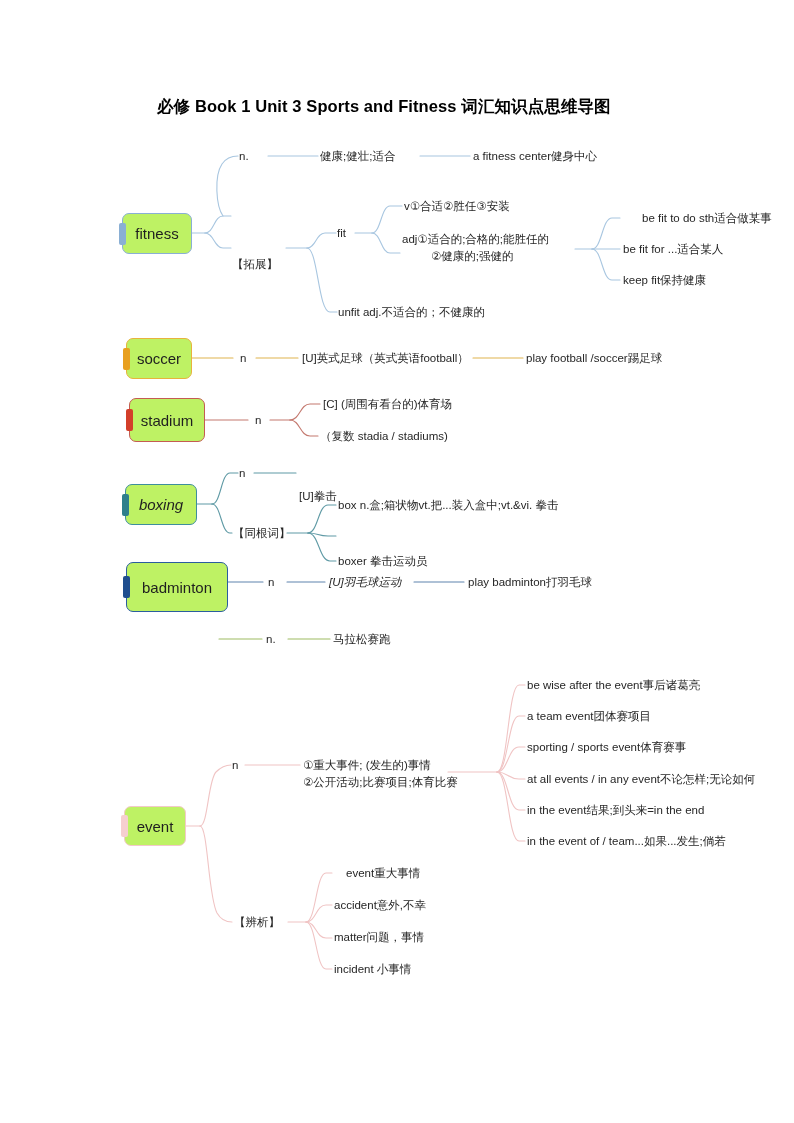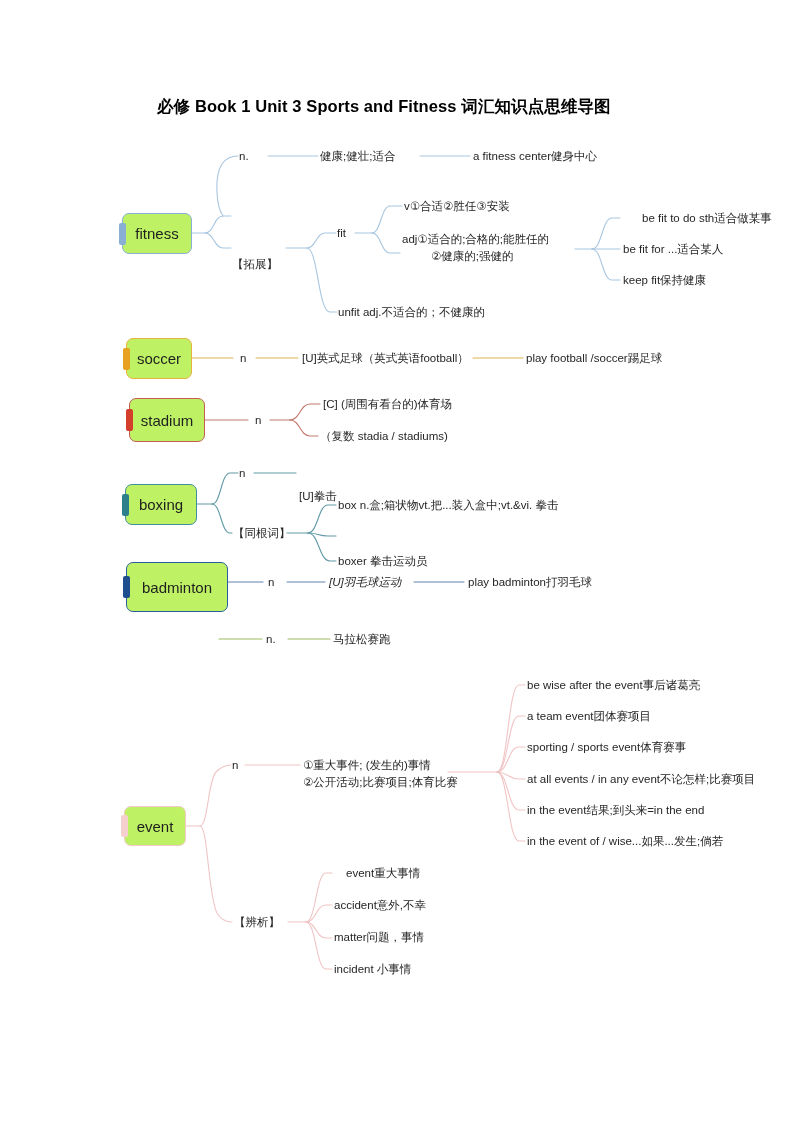--- a/index.html
+++ b/index.html
@@ -206,21 +206,21 @@
     <div class="lbl" style="left:526px; top:351px;">play football /soccer踢足球</div>
 
     <div class="node" style="left:129px; top:398px; width:76px; height:44px; border-color:#c45c52;">
       <span class="tab" style="background:#d33f2a;"></span>
       <span>stadium</span>
     </div>
     <div class="lbl" style="left:255px; top:413px;">n</div>
     <div class="lbl" style="left:323px; top:397px;">[C] (周围有看台的)体育场</div>
     <div class="lbl" style="left:320px; top:429px;">（复数 stadia / stadiums)</div>
 
-    <div class="node" style="left:125px; top:484px; width:72px; height:41px; border-color:#3e8e9c;">
+    <div class="node" style="left:125px; top:484px; width:72px; height:41px; border-color:#3e8e9c;font-style:italic;">
       <span class="tab" style="background:#2e7f8c;"></span>
       <span>boxing</span>
     </div>
     <div class="lbl" style="left:239px; top:466px;">n</div>
     <div class="lbl" style="left:299px; top:489px;">[U]拳击</div>
     <div class="lbl" style="left:233px; top:526px;">【同根词】</div>
     <div class="lbl" style="left:338px; top:498px;">box n.盒;箱状物vt.把...装入盒中;vt.&amp;vi. 拳击</div>
     <div class="lbl" style="left:338px; top:554px;">boxer 拳击运动员</div>
 
     <div class="node" style="left:126px; top:562px; width:102px; height:50px; border-color:#2a5d9e; border-width:1.6px;">
@@ -237,23 +237,23 @@
     <div class="node" style="left:124px; top:806px; width:62px; height:40px; border-color:#f3c9c9;">
       <span class="tab" style="background:#f6cfcf;"></span>
       <span>event</span>
     </div>
     <div class="lbl" style="left:232px; top:758px;">n</div>
     <div class="lbl" style="left:303px; top:758px;">①重大事件; (发生的)事情</div>
     <div class="lbl" style="left:303px; top:775px;">②公开活动;比赛项目;体育比赛</div>
     <div class="lbl" style="left:527px; top:678px;">be wise after the event事后诸葛亮</div>
     <div class="lbl" style="left:527px; top:709px;">a team event团体赛项目</div>
     <div class="lbl" style="left:527px; top:740px;">sporting / sports event体育赛事</div>
-    <div class="lbl" style="left:527px; top:772px;">at all events / in any event不论怎样;比赛项目</div>
+    <div class="lbl" style="left:527px; top:772px;">at all events / in any event不论怎样;无论如何</div>
     <div class="lbl" style="left:527px; top:803px;">in the event结果;到头来=in the end</div>
-    <div class="lbl" style="left:527px; top:834px;">in the event of / wise...如果...发生;倘若</div>
+    <div class="lbl" style="left:527px; top:834px;">in the event of / team...如果...发生;倘若</div>
     <div class="lbl" style="left:234px; top:915px;">【辨析】</div>
     <div class="lbl" style="left:334px; top:866px;margin-left:12px;">event重大事情</div>
     <div class="lbl" style="left:334px; top:898px;">accident意外,不幸</div>
     <div class="lbl" style="left:334px; top:930px;">matter问题，事情</div>
     <div class="lbl" style="left:334px; top:962px;">incident 小事情</div>
 
   </div>
 </div>
 
 </body></html>

